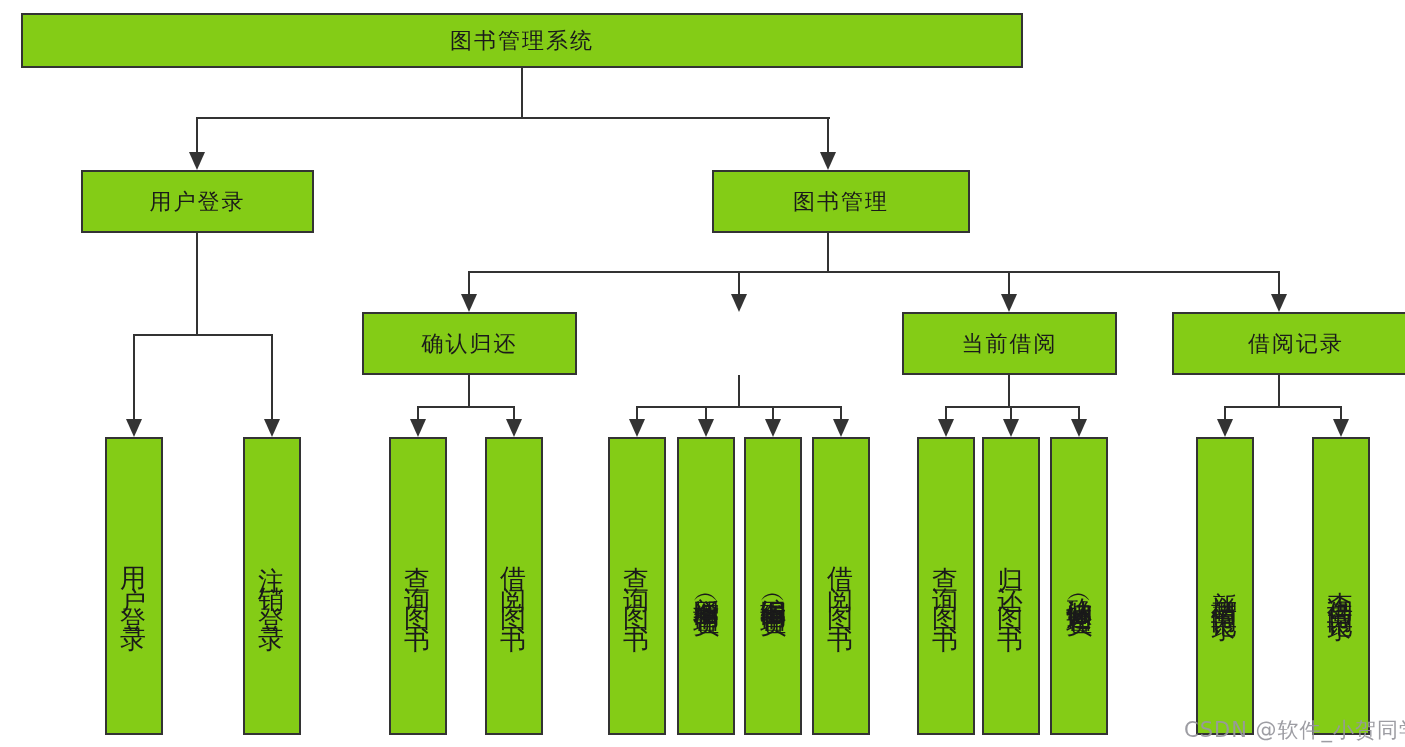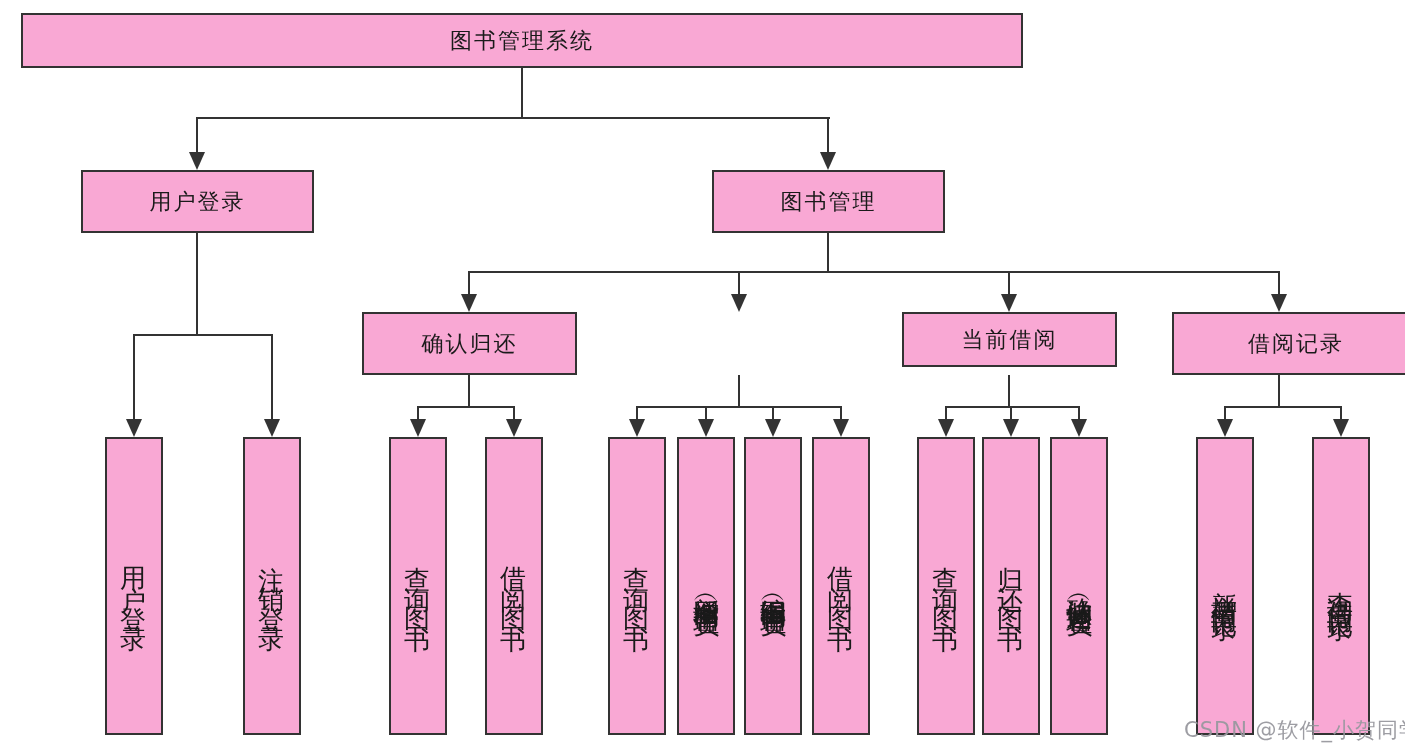--- a/index.html
+++ b/index.html
@@ -5,21 +5,21 @@
   html,body{margin:0;padding:0;background:#ffffff;}
   #stage{
     position:relative;
     width:1405px;height:747px;
     background:#ffffff;
     overflow:hidden;
     font-family:"DejaVu Sans",sans-serif;
   }
   .box{
     position:absolute;
-    background:#f9a8d4;
+    background:#84cc16;
     border:2px solid #333333;
     box-sizing:border-box;
     display:flex;
     align-items:center;
     justify-content:center;
     color:#1a1a1a;
     z-index:2;
   }
   .h{font-size:22px;letter-spacing:2px;white-space:nowrap;}
   .v{writing-mode:vertical-rl;font-size:26px;}
@@ -106,26 +106,26 @@
   <div class="hl" style="left:1224px;top:406px;width:117px"></div>
   <div class="vl" style="left:1224px;top:406px;height:14px"></div>
   <div class="ar" style="left:1217px;top:419px"></div>
   <div class="vl" style="left:1340px;top:406px;height:14px"></div>
   <div class="ar" style="left:1333px;top:419px"></div>
 
   <div class="box h" style="left:21px;top:13px;width:1002px;height:55px">图书管理系统</div>
 
   <div class="box h" style="left:81px;top:170px;width:233px;height:63px">用户登录</div>
 
-  <div class="box h" style="left:712px;top:170px;width:233px;height:63px">图书管理</div>
+  <div class="box h" style="left:712px;top:170px;width:258px;height:63px">图书管理</div>
 
   <div class="box h" style="left:362px;top:312px;width:215px;height:63px">确认归还</div>
 
 
-  <div class="box h" style="left:902px;top:312px;width:215px;height:55px">当前借阅</div>
+  <div class="box h" style="left:902px;top:312px;width:215px;height:63px">当前借阅</div>
 
   <div class="box h" style="left:1172px;top:312px;width:248px;height:63px">借阅记录</div>
 
   <div class="box v v4" style="left:105px;top:437px;width:58px;height:298px">用户登录</div>
 
   <div class="box v v4" style="left:243px;top:437px;width:58px;height:298px">注销登录</div>
 
   <div class="box v v4" style="left:389px;top:437px;width:58px;height:298px">查询图书</div>
 
   <div class="box v v4" style="left:485px;top:437px;width:58px;height:298px">借阅图书</div>

